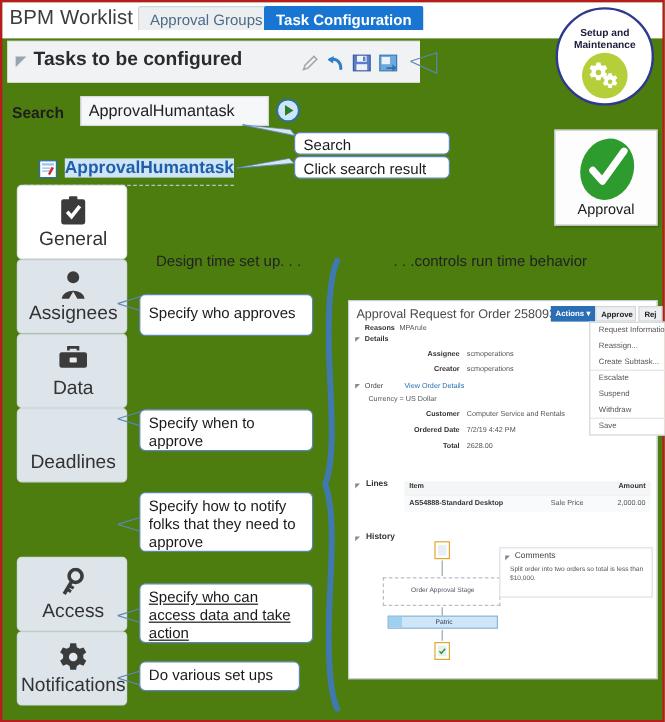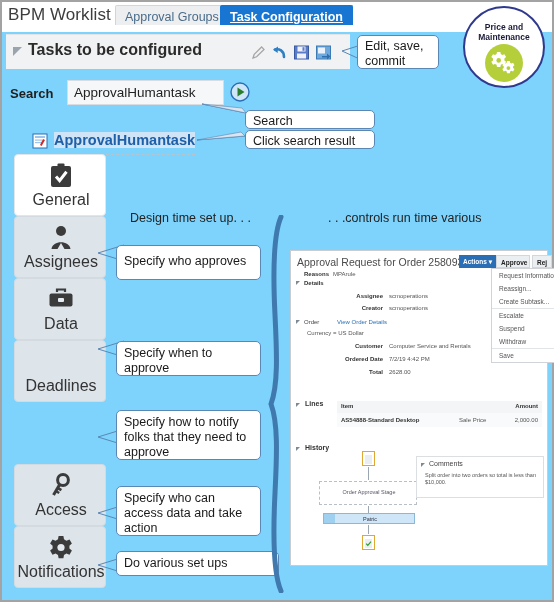--- a/index.html
+++ b/index.html
@@ -5,43 +5,43 @@
   html,body{margin:0;padding:0;}
   body{
     width:554px;height:602px;
     background:#ffffff;
     font-family:"Liberation Sans", sans-serif;
     color:#222;
     overflow:hidden;
   }
   #root{
     position:relative;width:554px;height:602px;
-    border:2px solid #a3a3a3;
+    border:2px solid #b91c1c;
     box-sizing:border-box;
-    background:#7dd3fc;
+    background:#4d7c0f;
   }
 
   
   .topbar{position:absolute;left:0;top:0;width:550px;height:30px;background:#fff;}
   .app-title{
     position:absolute;left:6px;top:3px;
     font-size:17px;color:#3d3d3d;letter-spacing:.1px;
   }
   .tab{
     position:absolute;top:3px;height:20px;line-height:23px;
     font-size:12.5px;padding:0 9px;box-sizing:border-box;
   }
   .tab.inactive{
     left:113px;background:#eceeef;color:#4a6c8a;
     border:1px solid #cfd6dc;border-bottom:none;
     border-radius:2px 2px 0 0;
   }
   .tab.active{
     left:218px;background:#1876d2;color:#fff;font-weight:bold;
-    border:1px solid #1876d2;border-bottom:none;border-radius:2px 2px 0 0;text-decoration:underline;
+    border:1px solid #1876d2;border-bottom:none;border-radius:2px 2px 0 0;
   }
 
   
   .section-head{
     position:absolute;left:4px;top:32px;width:344px;height:34px;
     background:#f1f2f3;border-top:1px solid #e2e4e6;text-decoration:underline;
   }
   .disc{
     position:absolute;left:7px;top:12px;width:0;height:0;
     border-left:9px solid #9aa4ad;border-bottom:9px solid transparent;
@@ -190,21 +190,20 @@
     <svg class="tb-icon tb-commit" viewBox="0 0 17 17">
       <rect x="1.5" y="2" width="14" height="13" fill="#6fa8dc" stroke="#3a7ab5"></rect>
       <rect x="3" y="3.5" width="7" height="6" fill="#eaf3fb"></rect>
       <path d="M7 12 L12 12 L12 9.5 L15.5 12.6 L12 15.5 L12 13.4 L7 13.4 Z" fill="#2f6fad"></path>
     </svg>
   </div>
 
   <svg class="lead" style="left:340px;top:40px;width:24px;height:22px;" viewBox="0 0 24 22">
     <path d="M0 9 L22 2 L22 19 Z" fill="none" stroke="#5b87b5" stroke-width="1"></path>
   </svg>
-  <div class="callout" style="left:355px;top:33px;width:82px;height:34px;">Edit, save, commit</div>
 
   <div class="search-label">Search</div>
   <input class="search-box" value="ApprovalHumantask" style="">
   <svg class="search-go" viewBox="0 0 20 20">
     <circle cx="10" cy="10" r="9" fill="#cfe6f8" stroke="#2a6fb5" stroke-width="1.4"></circle>
     <path d="M7.5 5.6 L14.5 10 L7.5 14.4 Z" fill="#2a7d2a"></path>
   </svg>
 
   <svg class="result-icon" viewBox="0 0 16 16">
     <rect x="1" y="1" width="14" height="14" fill="#fff" stroke="#2a6fb5"></rect>
@@ -301,29 +300,29 @@
   <div class="callout" style="left:114px;top:339px;width:145px;height:35px;padding-top:4px;">Specify when to approve</div>
 
   <svg class="lead" style="left:96px;top:424px;width:30px;height:22px;" viewBox="0 0 30 22">
     <path d="M0 11 L26 3 L26 19 Z" fill="none" stroke="#5b87b5" stroke-width="1"></path>
   </svg>
   <div class="callout" style="left:114px;top:408px;width:145px;height:50px;padding-top:4px;">Specify how to notify folks that they need to approve</div>
 
   <svg class="lead" style="left:96px;top:500px;width:30px;height:22px;" viewBox="0 0 30 22">
     <path d="M0 11 L26 3 L26 19 Z" fill="none" stroke="#5b87b5" stroke-width="1"></path>
   </svg>
-  <div class="callout" style="left:114px;top:484px;width:145px;height:50px;padding-top:4px;">Specify who can access data and take action</div>
+  <div class="callout" style="left:114px;top:484px;width:145px;height:50px;padding-top:4px;text-decoration:underline;">Specify who can access data and take action</div>
 
   <svg class="lead" style="left:96px;top:552px;width:30px;height:22px;" viewBox="0 0 30 22">
     <path d="M0 11 L26 3 L26 19 Z" fill="none" stroke="#5b87b5" stroke-width="1"></path>
   </svg>
-  <div class="callout" style="left:114px;top:549px;width:163px;height:25px;padding-top:4px;">Do various set ups</div>
+  <div class="callout" style="left:114px;top:549px;width:134px;height:25px;padding-top:4px;">Do various set ups</div>
 
   <div class="mid-note" style="left:128px;top:209px;">Design time set up. . .</div>
-  <div class="mid-note" style="left:326px;top:209px;">. . .controls run time various</div>
+  <div class="mid-note" style="left:326px;top:209px;">. . .controls run time behavior</div>
 
   <svg style="position:absolute;left:265px;top:213px;width:22px;height:378px;" viewBox="0 0 22 378">
     <path d="M14 2 C6 20 6 60 8 100 C10 140 11 170 4 189 C11 208 10 238 8 278 C6 318 6 358 14 376" fill="none" stroke="#3f79ad" stroke-width="5" stroke-linecap="round"></path>
   </svg>
 
   <div class="panel">
 
     <div class="p-title">Approval Request for Order 258093</div>
 
     <div class="btn-actions">
@@ -405,28 +404,35 @@
     </div>
 
     <div class="comments">
       <div class="p-tri" style="left:4px;top:6px;"></div>
       <div class="ct">Comments</div>
       <div class="cb">Split order into two orders so total is less than $10,000.</div>
     </div>
   </div>
 
   <div class="setup-circle">
-    <div class="t1">Price and</div>
+    <div class="t1">Setup and</div>
     <div class="t2">Maintenance</div>
     <div class="gearball">
       <svg width="38" height="38" viewBox="0 0 38 38">
         <g fill="#ffffff">
           <path d="M12 8 h3.4 l.4 2.1 1.6 .9 2-.8 1.7 2.9-1.7 1.4v1.9l1.7 1.4-1.7 2.9-2-.8-1.6 .9-.4 2.1H12l-.4-2.1-1.6-.9-2 .8-1.7-2.9 1.7-1.4v-1.9l-1.7-1.4 1.7-2.9 2 .8 1.6-.9z"></path>
           <circle cx="13.7" cy="16.4" r="2.3" fill="#b5cf3b"></circle>
           <path d="M22 17 h2.8 l.33 1.7 1.3 .75 1.65-.65 1.4 2.4-1.4 1.15v1.55l1.4 1.15-1.4 2.4-1.65-.65-1.3 .75-.33 1.7H22l-.33-1.7-1.3-.75-1.65 .65-1.4-2.4 1.4-1.15v-1.55l-1.4-1.15 1.4-2.4 1.65 .65 1.3-.75z"></path>
           <circle cx="23.4" cy="24.1" r="1.9" fill="#b5cf3b"></circle>
         </g>
       </svg>
     </div>
   </div>
 
+  <div class="approve-card">
+    <svg width="62" height="56" viewBox="0 0 62 56" style="position:absolute;left:12px;top:4px;">
+      <ellipse cx="31" cy="28" rx="22" ry="26" fill="#2e9b2e" transform="rotate(20 31 28)"></ellipse>
+      <path d="M19 29 L27 38 L45 13" stroke="#ffffff" stroke-width="6" fill="none" stroke-linecap="round" stroke-linejoin="round"></path>
+    </svg>
+    <div class="lbl">Approval</div>
+  </div>
 
 </div>
 
 </body></html>

